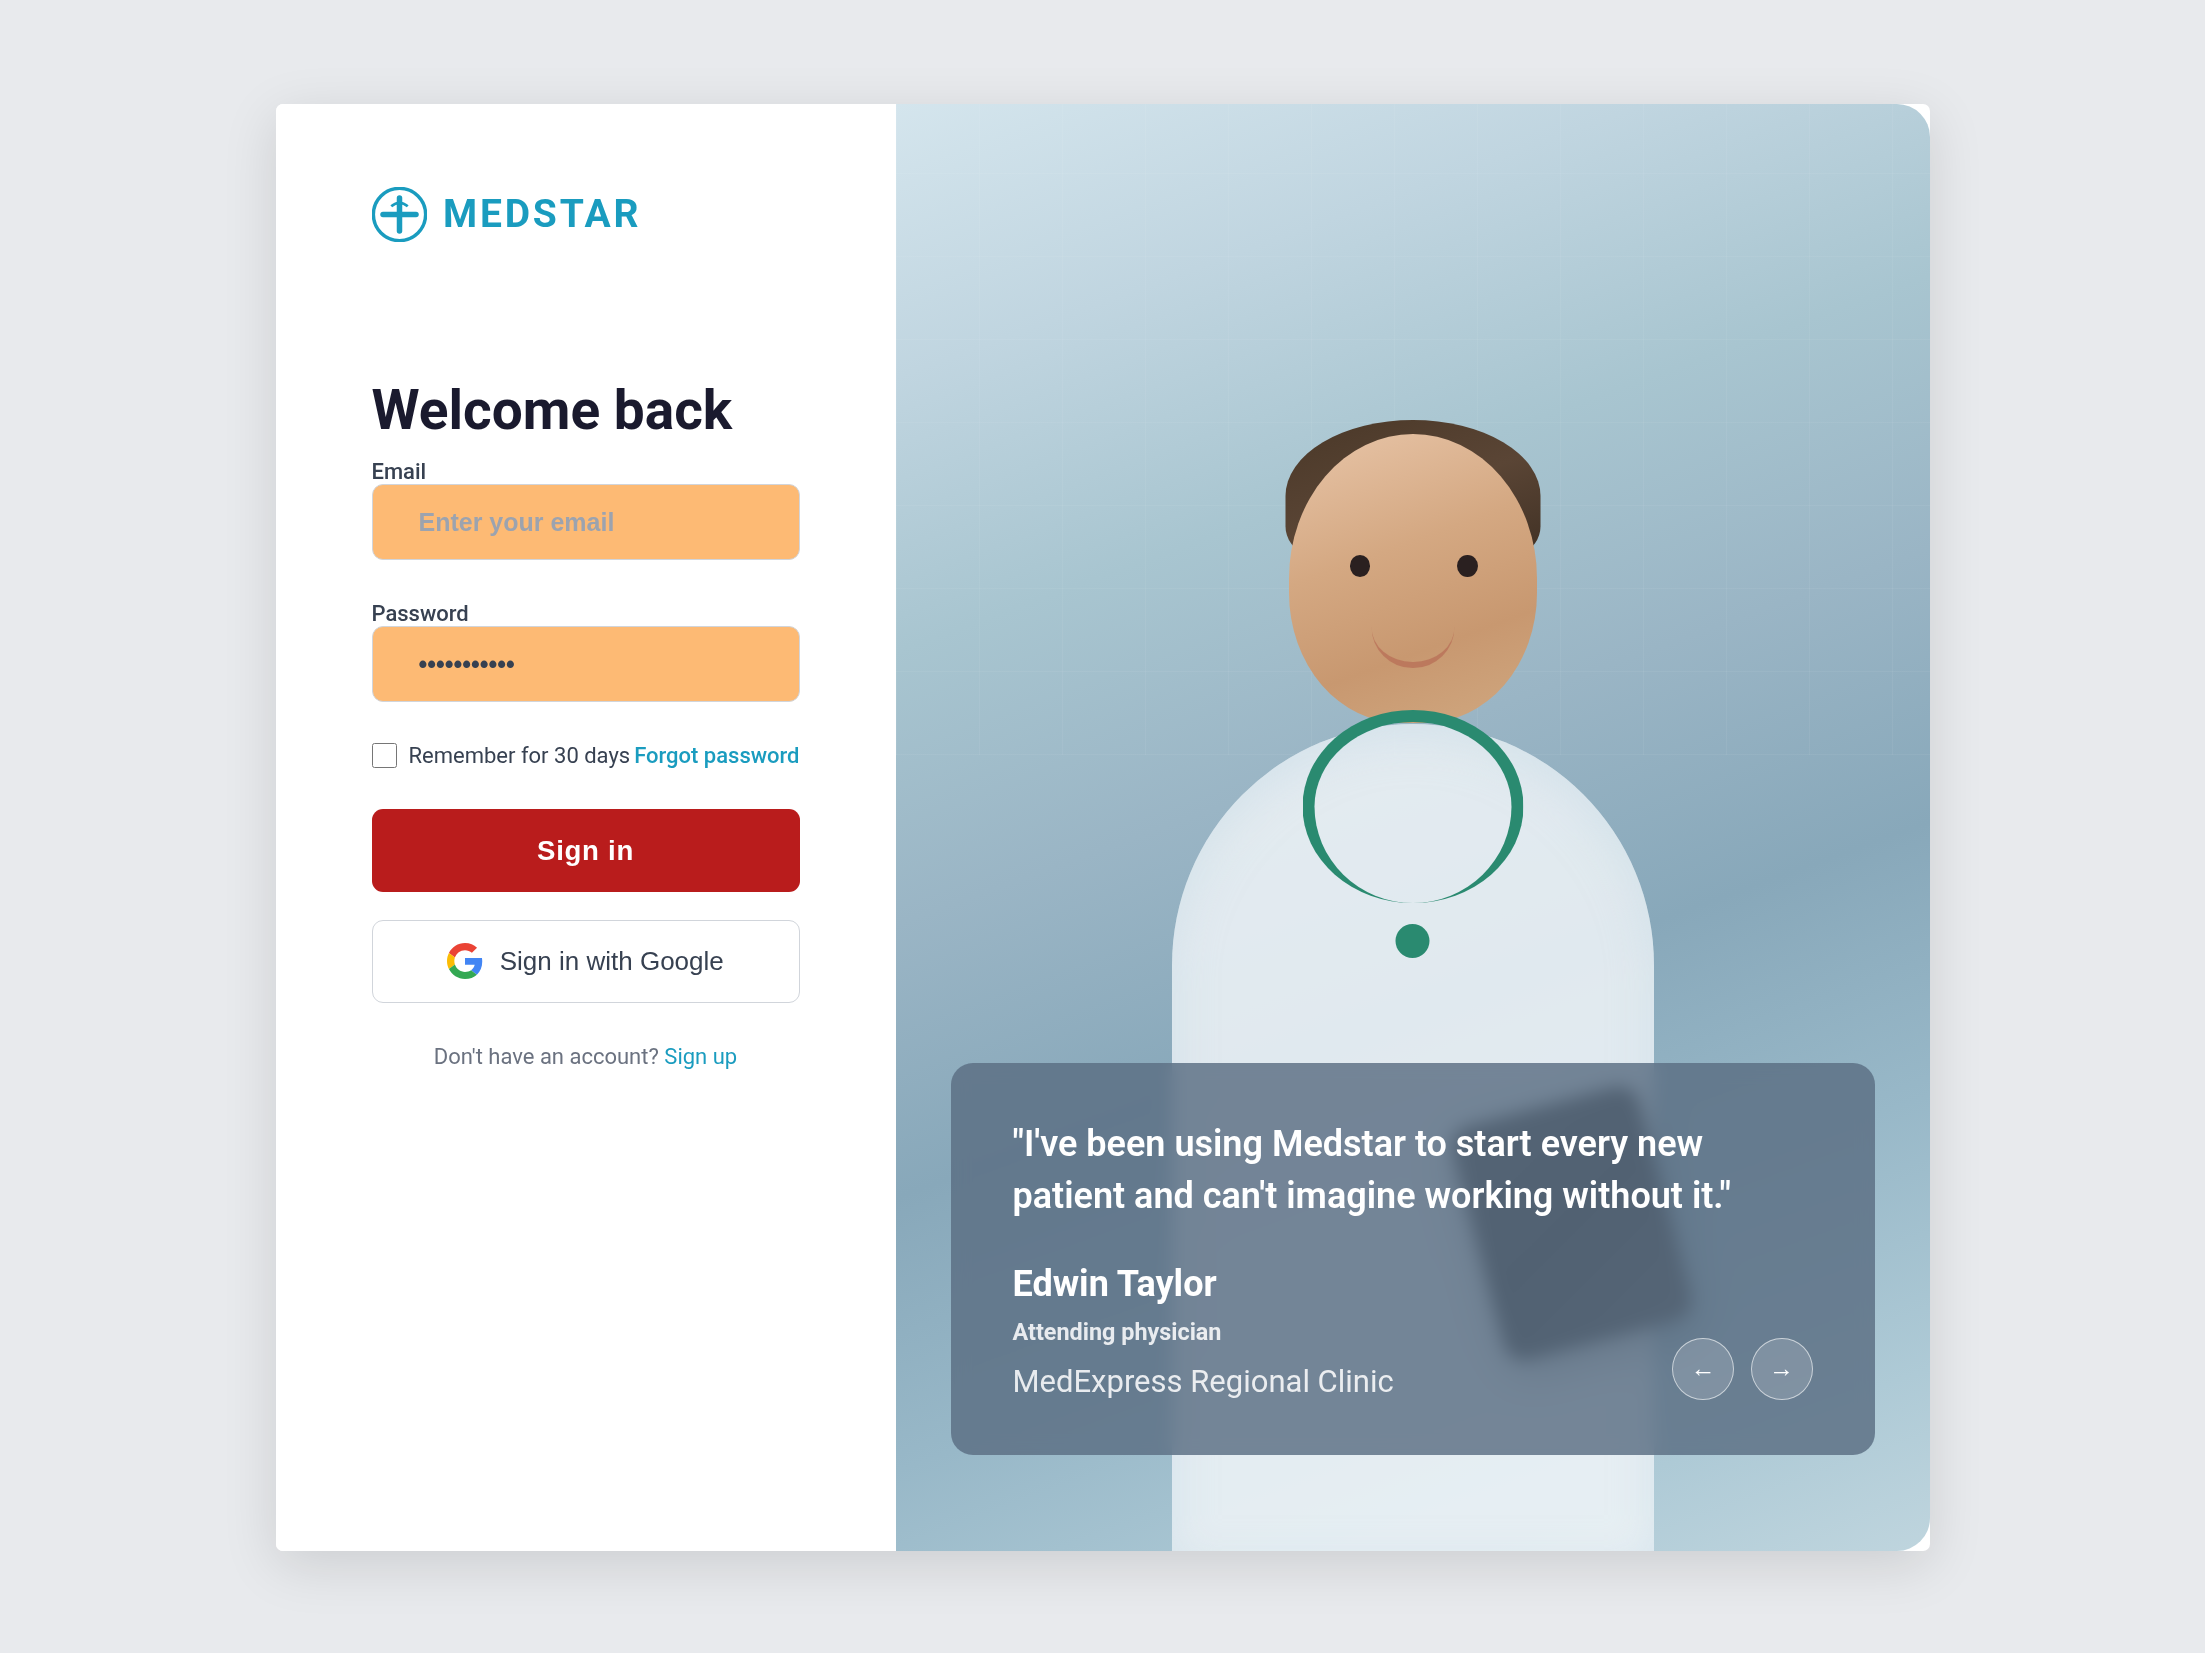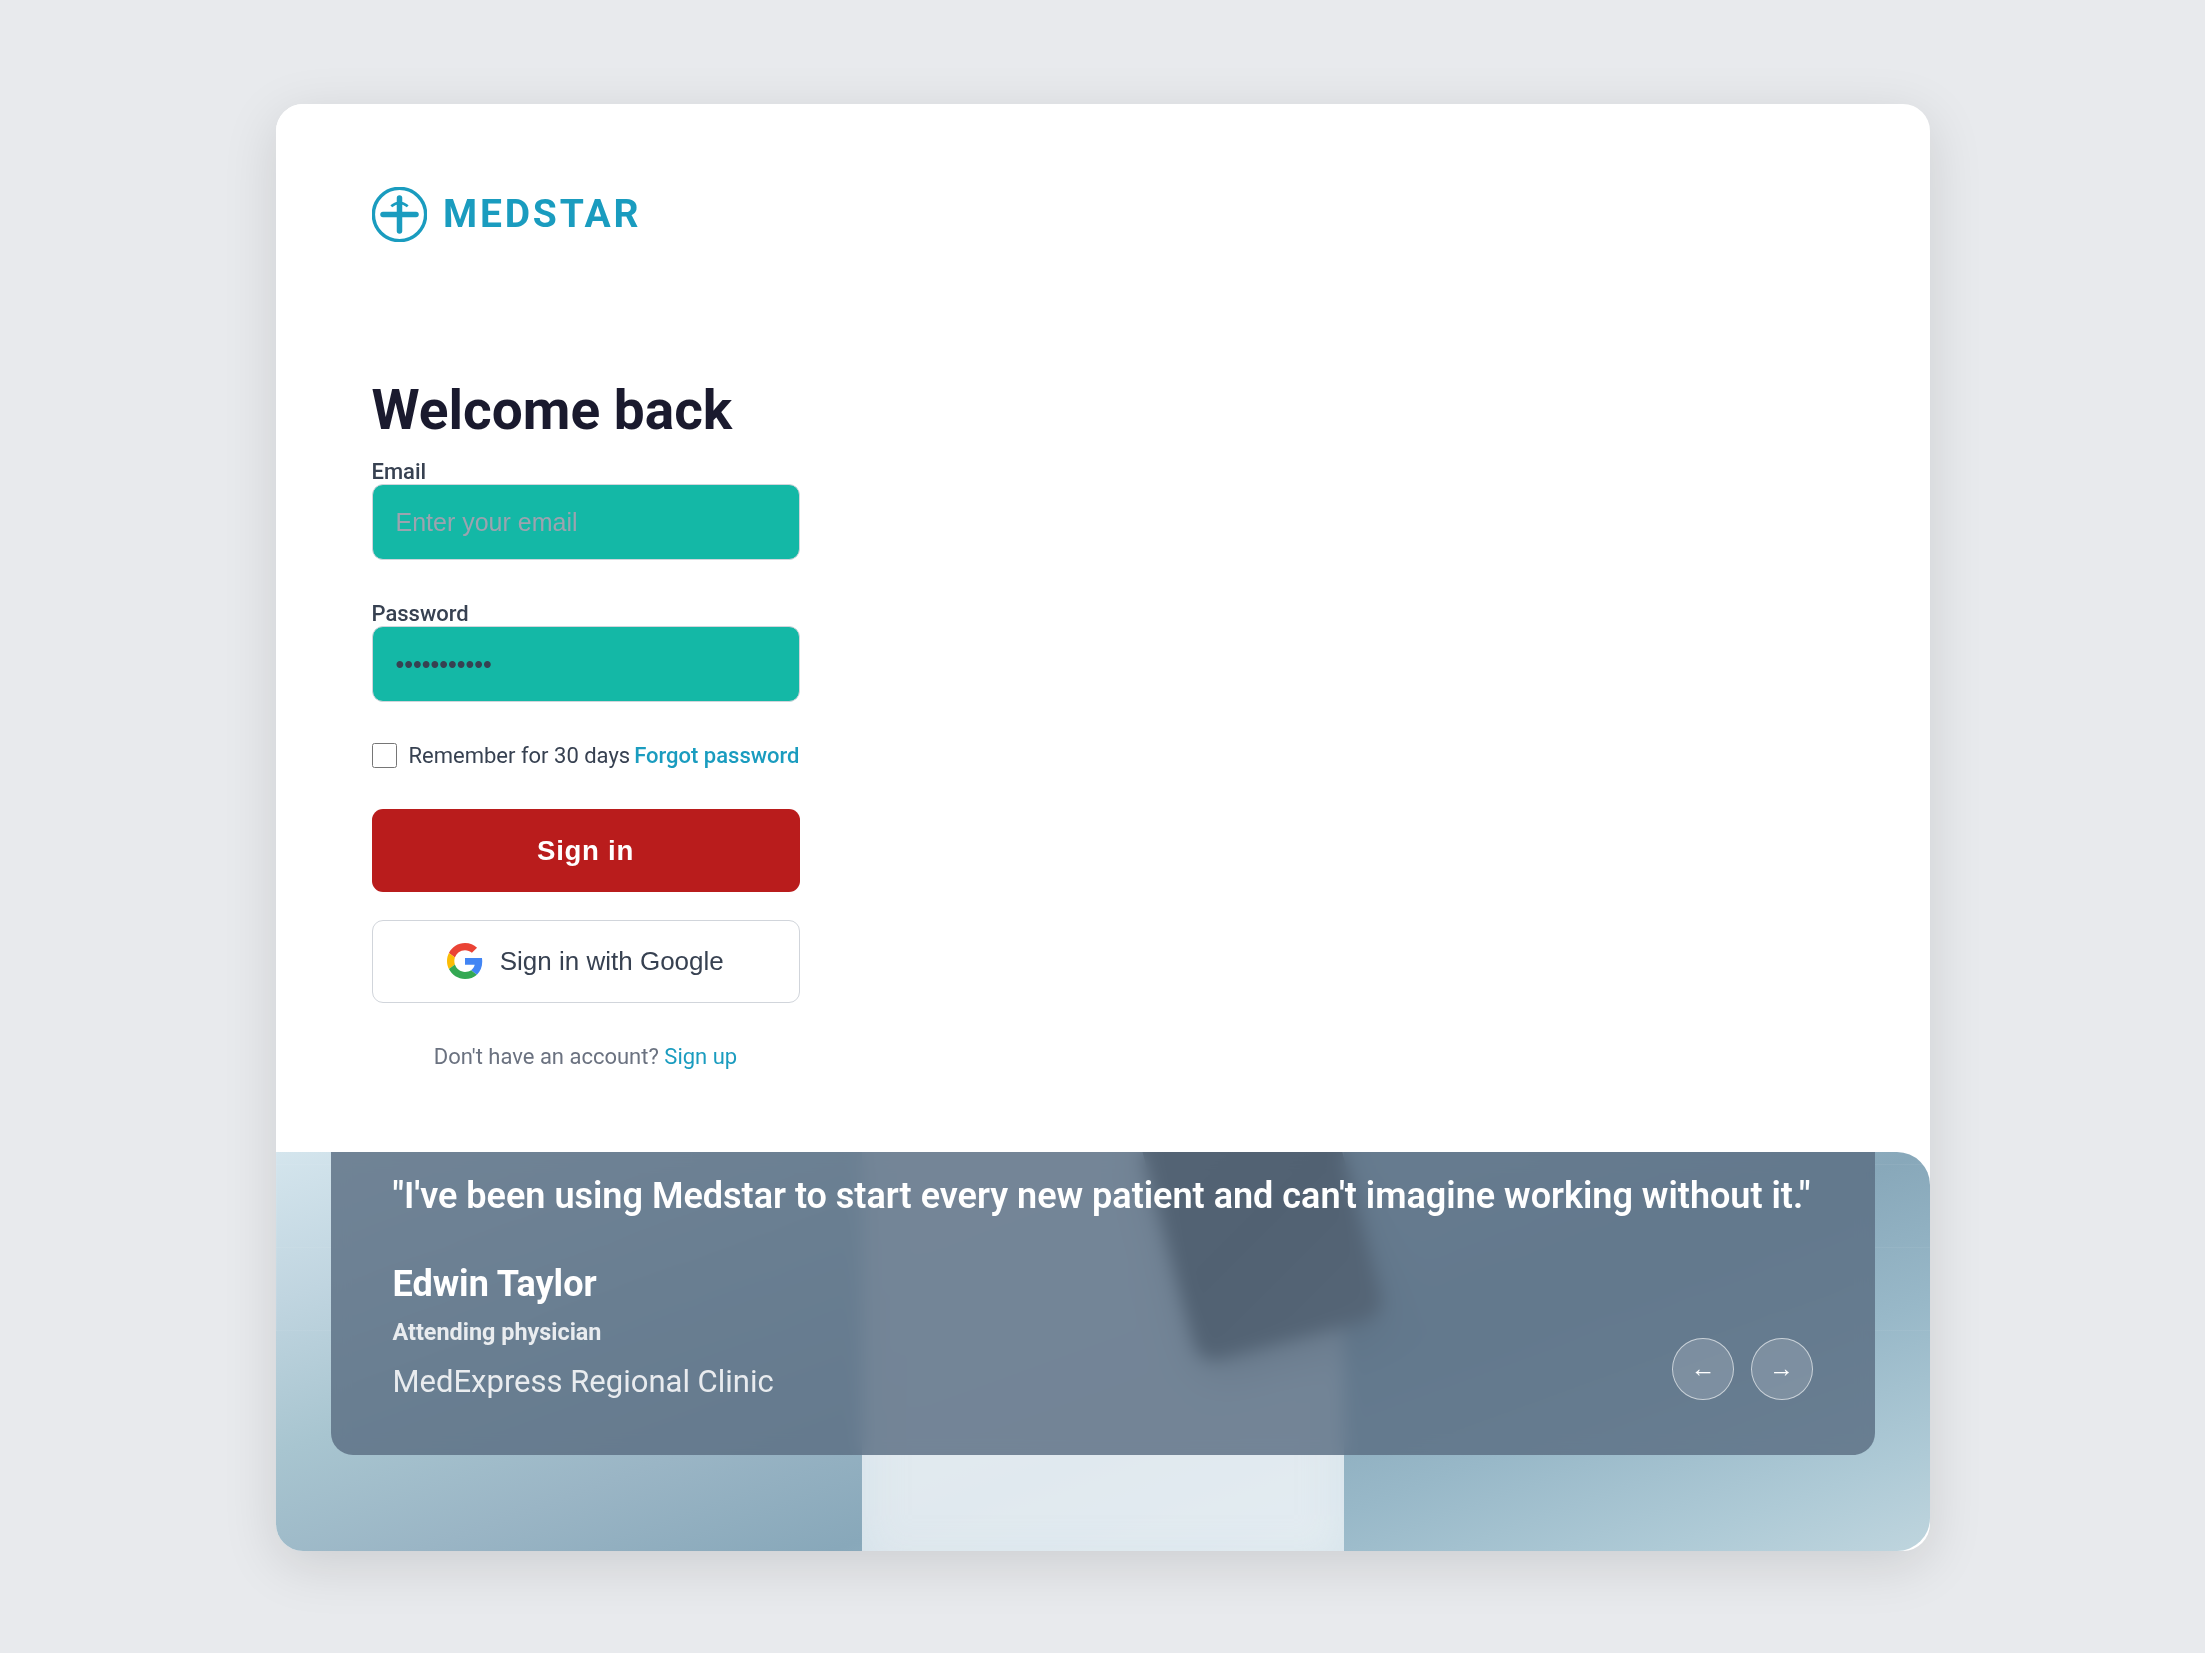--- a/index.html
+++ b/index.html
@@ -15,25 +15,24 @@
       display: flex;
       align-items: center;
       justify-content: center;
       font-family: -apple-system, BlinkMacSystemFont, 'Segoe UI', Roboto, sans-serif;
     }
 
     .card {
       width: 1654px;
       height: 1447px;
       background: #ffffff;
-      border-radius: 27px;
+      border-radius: 7px;
       display: flex;
       overflow: hidden;
       box-shadow: 0 13.8px 55px rgba(0,0,0,0.12);
-      flex-direction: column;
     }
 
     
     .left-panel {
       width: 620px;
       padding: 83px 96px;
       display: flex;
       flex-direction: column;
       background: #fff;
       flex-shrink: 0;
@@ -81,26 +80,27 @@
       font-weight: 500;
       color: #374151;
       margin-bottom: 13.8px;
     }
 
     .form-input {
       width: 100%;
       height: 76px;
       border: 1.7px solid #d1d5db;
       border-radius: 11px;
-      padding: 0 23px;
+      padding: 0 46px;
       font-size: 25px;
       color: #374151;
       outline: none;
       margin-bottom: 41px;
-      background: #14b8a6;
+      background: #fdba74;
+      font-weight: bold;
     }
 
     .form-input::placeholder {
       color: #9ca3af;
     }
 
     .options-row {
       display: flex;
       align-items: center;
       justify-content: space-between;

